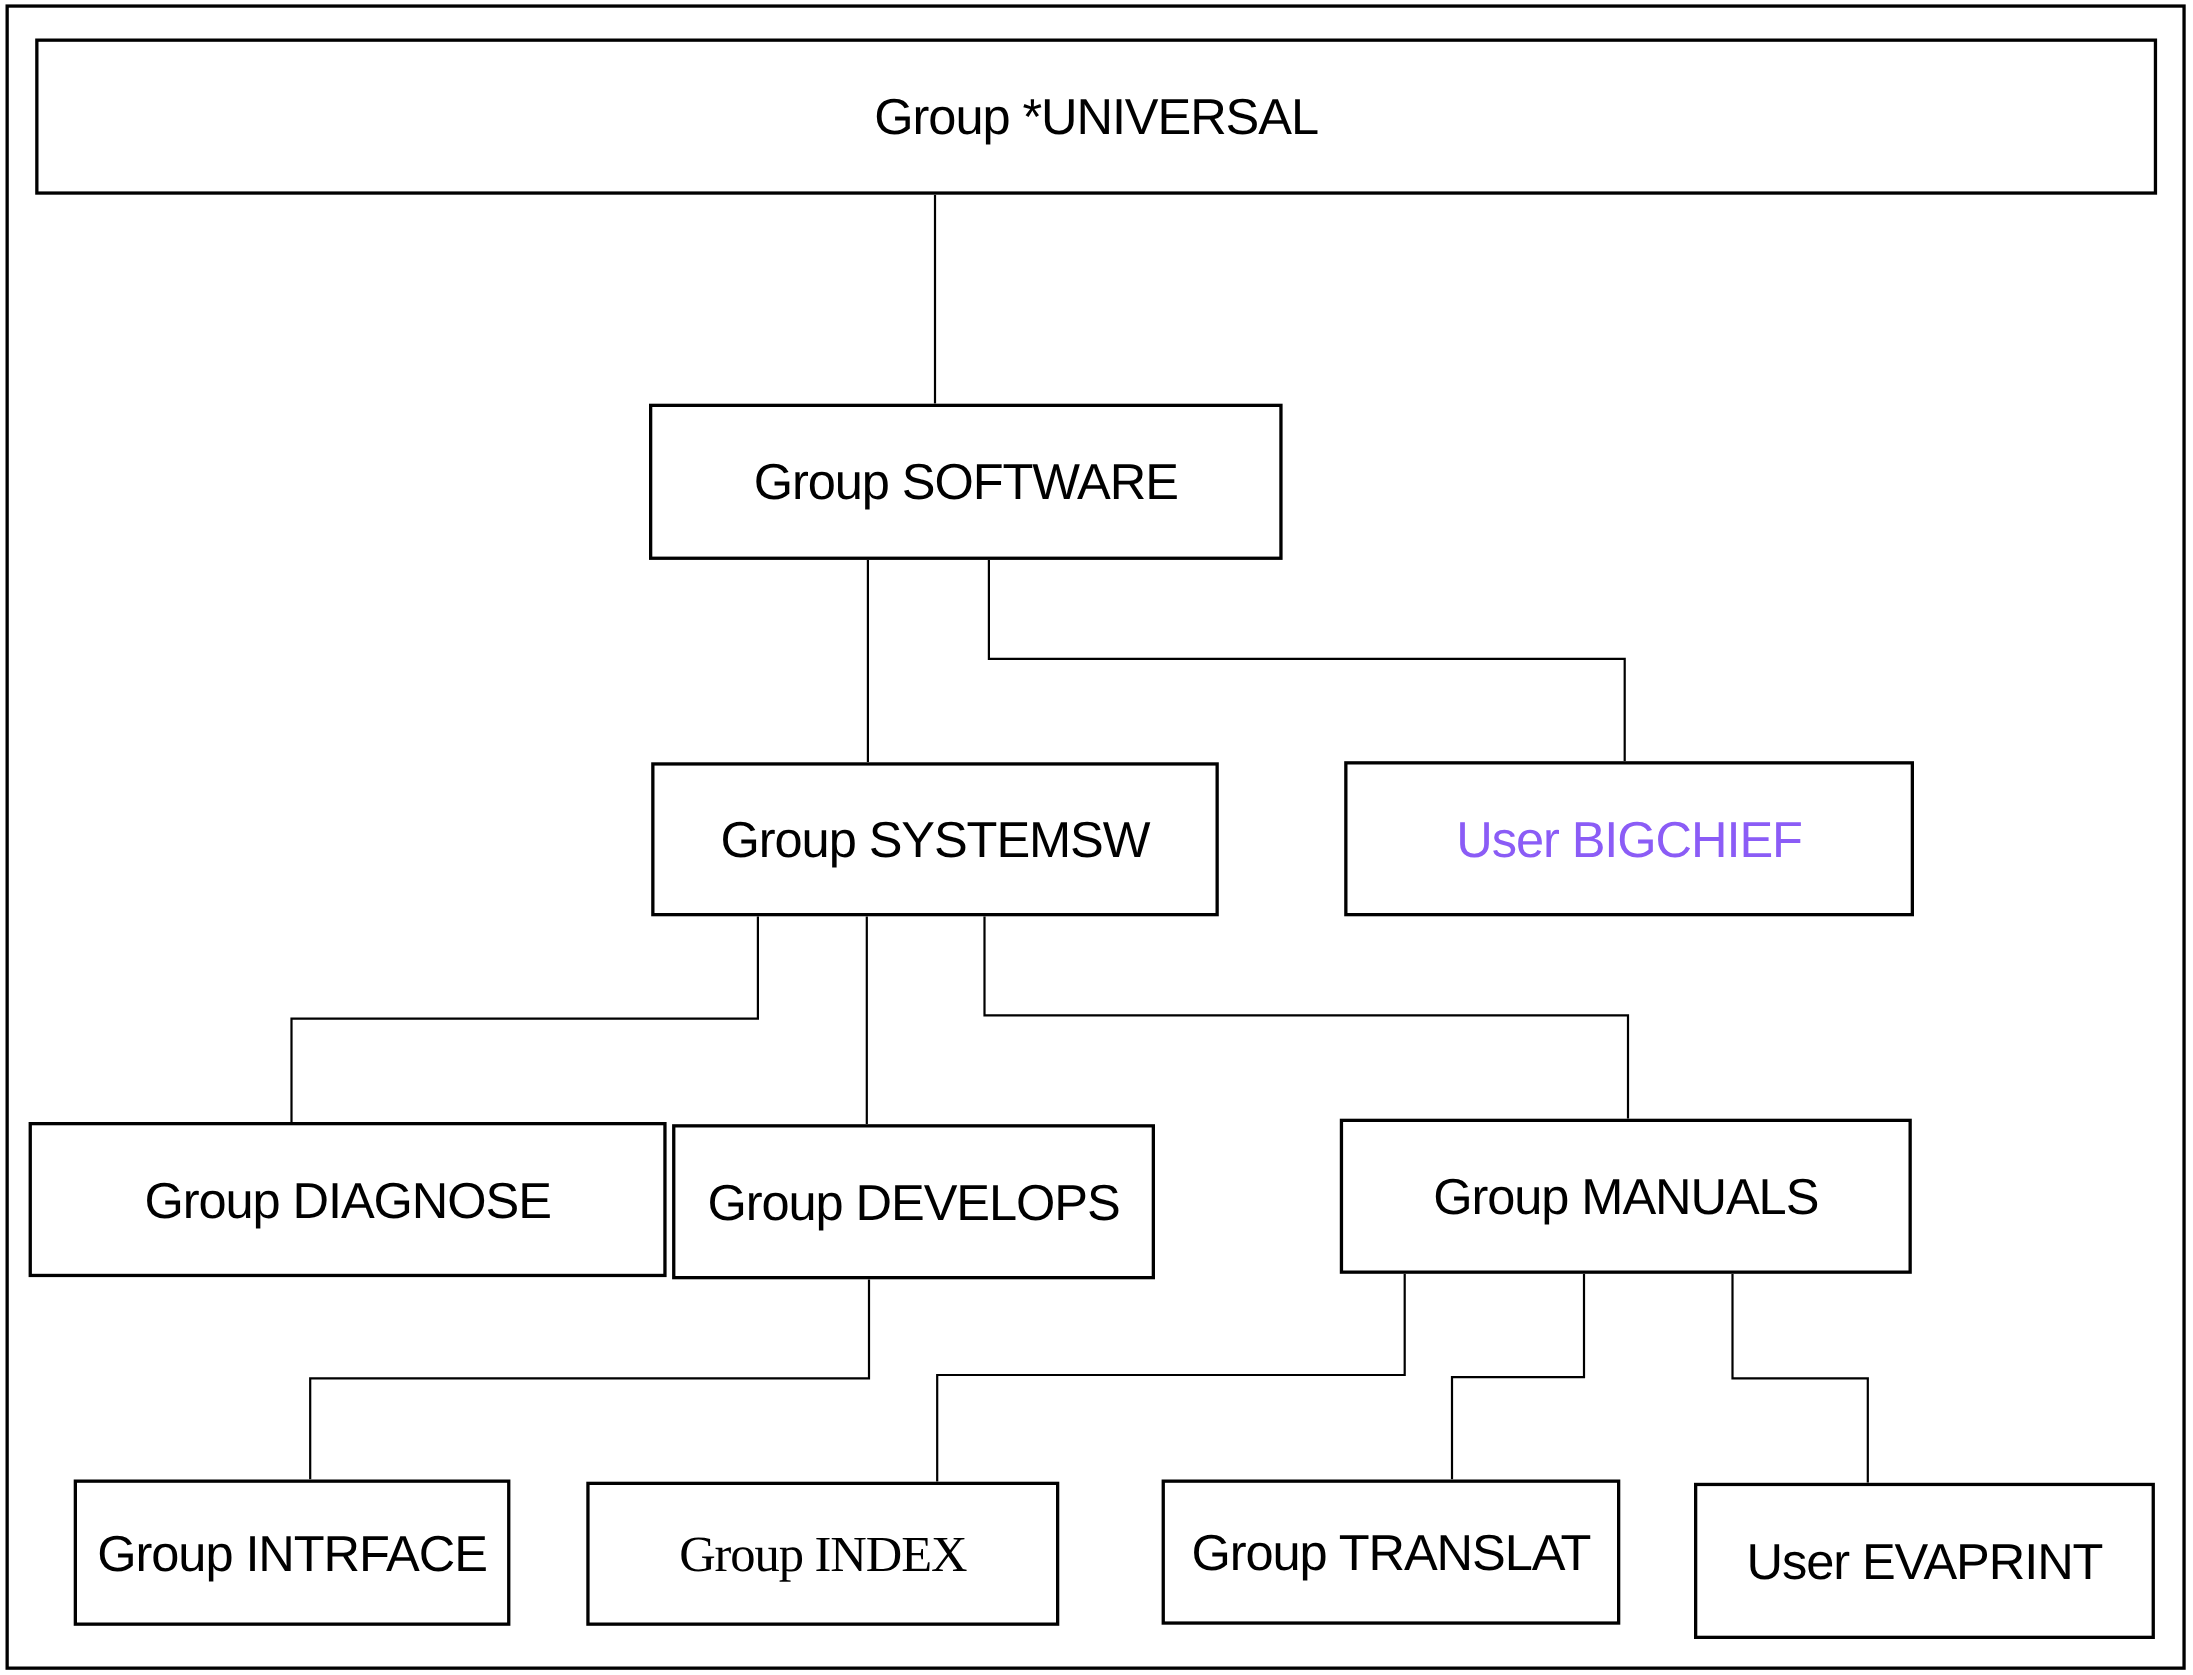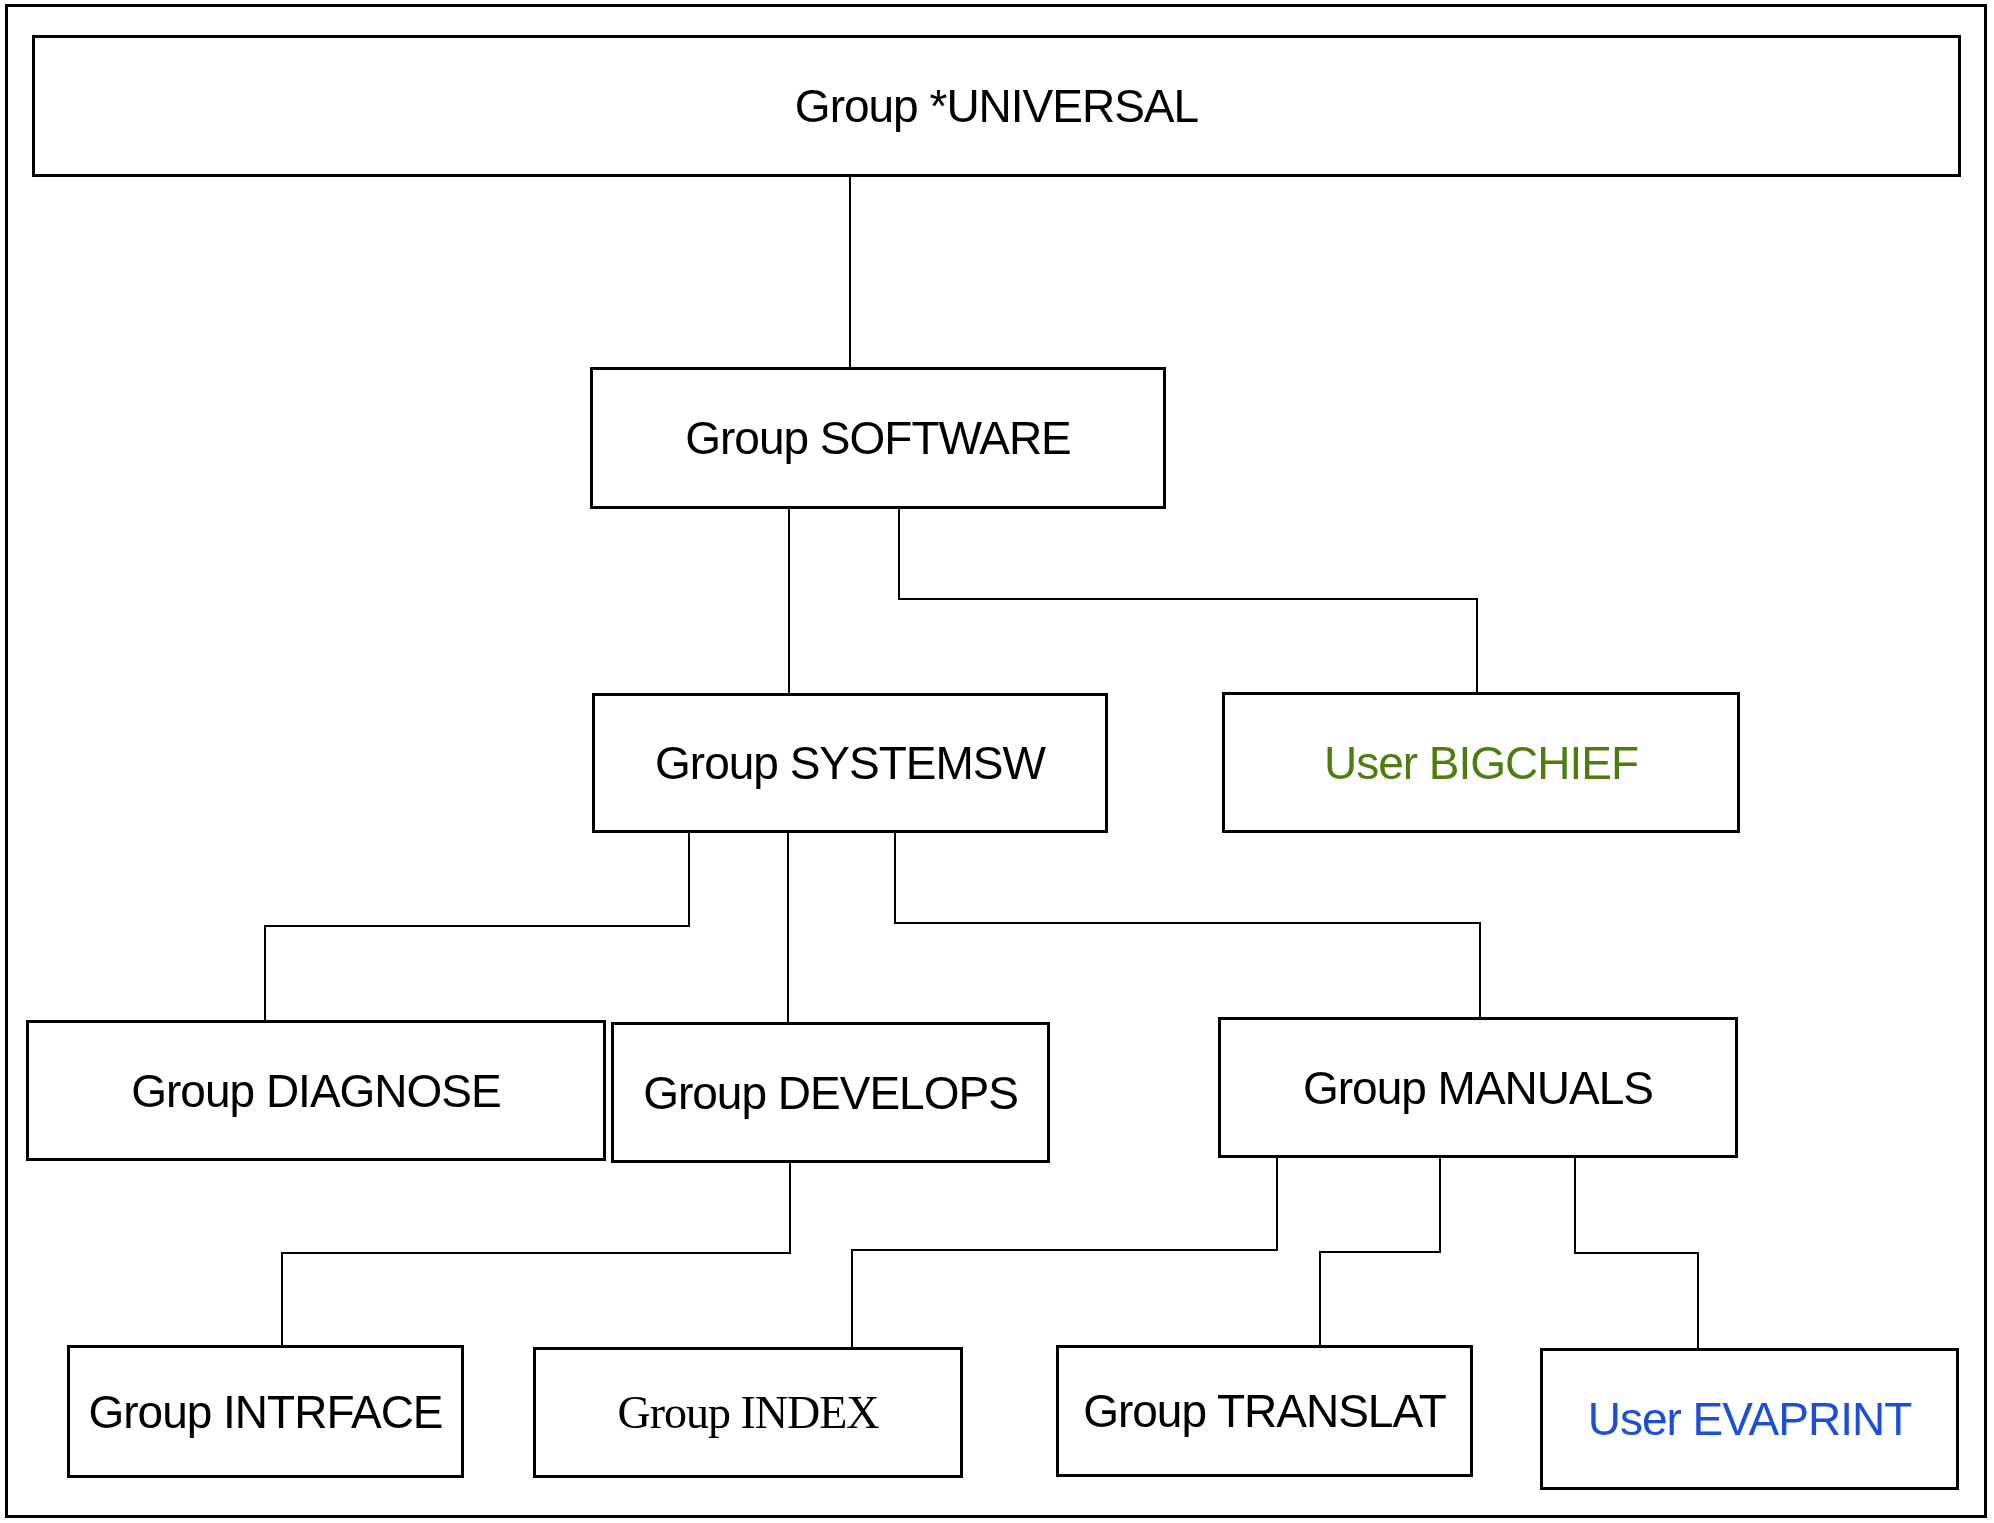--- a/index.html
+++ b/index.html
@@ -70,39 +70,39 @@
   <div class="node-layer">
       <div class="node" style="left: 32px; top: 35px; width: 1929px; height: 142px; border-width: 3px; border-color: rgb(0, 0, 0); background: rgb(255, 255, 255); color: rgb(0, 0, 0);">
         <span>Group *UNIVERSAL</span>
       </div>
       <div class="node" style="left: 590px; top: 367px; width: 576px; height: 142px; border-width: 3px; border-color: rgb(0, 0, 0); background: rgb(255, 255, 255); color: rgb(0, 0, 0);">
         <span>Group SOFTWARE</span>
       </div>
       <div class="node" style="left: 592px; top: 693px; width: 516px; height: 140px; border-width: 3px; border-color: rgb(0, 0, 0); background: rgb(255, 255, 255); color: rgb(0, 0, 0);">
         <span>Group SYSTEMSW</span>
       </div>
-      <div class="node" style="left: 1222px; top: 692px; width: 518px; height: 141px; border-width: 3px; border-color: rgb(0, 0, 0); background: rgb(255, 255, 255); color: #4d7c0f;">
+      <div class="node" style="left: 1222px; top: 692px; width: 518px; height: 141px; border-width: 3px; border-color: rgb(0, 0, 0); background: rgb(255, 255, 255); color: #8b5cf6;">
         <span>User BIGCHIEF</span>
       </div>
       <div class="node" style="left: 26px; top: 1020px; width: 580px; height: 141px; border-width: 3px; border-color: rgb(0, 0, 0); background: rgb(255, 255, 255); color: rgb(0, 0, 0);">
         <span>Group DIAGNOSE</span>
       </div>
       <div class="node" style="left: 611px; top: 1022px; width: 439px; height: 141px; border-width: 3px; border-color: rgb(0, 0, 0); background: rgb(255, 255, 255); color: rgb(0, 0, 0);">
         <span>Group DEVELOPS</span>
       </div>
       <div class="node" style="left: 1218px; top: 1017px; width: 520px; height: 141px; border-width: 3px; border-color: rgb(0, 0, 0); background: rgb(255, 255, 255); color: rgb(0, 0, 0);">
         <span>Group MANUALS</span>
       </div>
       <div class="node" style="left: 67px; top: 1345px; width: 397px; height: 133px; border-width: 3px; border-color: rgb(0, 0, 0); background: rgb(255, 255, 255); color: rgb(0, 0, 0);">
         <span>Group INTRFACE</span>
       </div>
       <div class="node" style="left: 533px; top: 1347px; width: 430px; height: 131px; border-width: 3px; border-color: rgb(0, 0, 0); background: rgb(255, 255, 255); color: rgb(0, 0, 0); font-family: Liberation Serif, serif;">
         <span>Group INDEX</span>
       </div>
       <div class="node" style="left: 1056px; top: 1345px; width: 417px; height: 132px; border-width: 3px; border-color: rgb(0, 0, 0); background: rgb(255, 255, 255); color: rgb(0, 0, 0);">
         <span>Group TRANSLAT</span>
       </div>
-      <div class="node" style="left: 1540px; top: 1348px; width: 419px; height: 142px; border-width: 3px; border-color: rgb(0, 0, 0); background: rgb(255, 255, 255); color: #1d4ed8;">
+      <div class="node" style="left: 1540px; top: 1348px; width: 419px; height: 142px; border-width: 3px; border-color: rgb(0, 0, 0); background: rgb(255, 255, 255); color: #000000;">
         <span>User EVAPRINT</span>
       </div>
     </div>
   <div class="outer-border" style="left: 5px; top: 4px; width: 1982px; height: 1514px; border-width: 3px; border-color: rgb(0, 0, 0);"></div>
 </div>
 
 </body></html>

